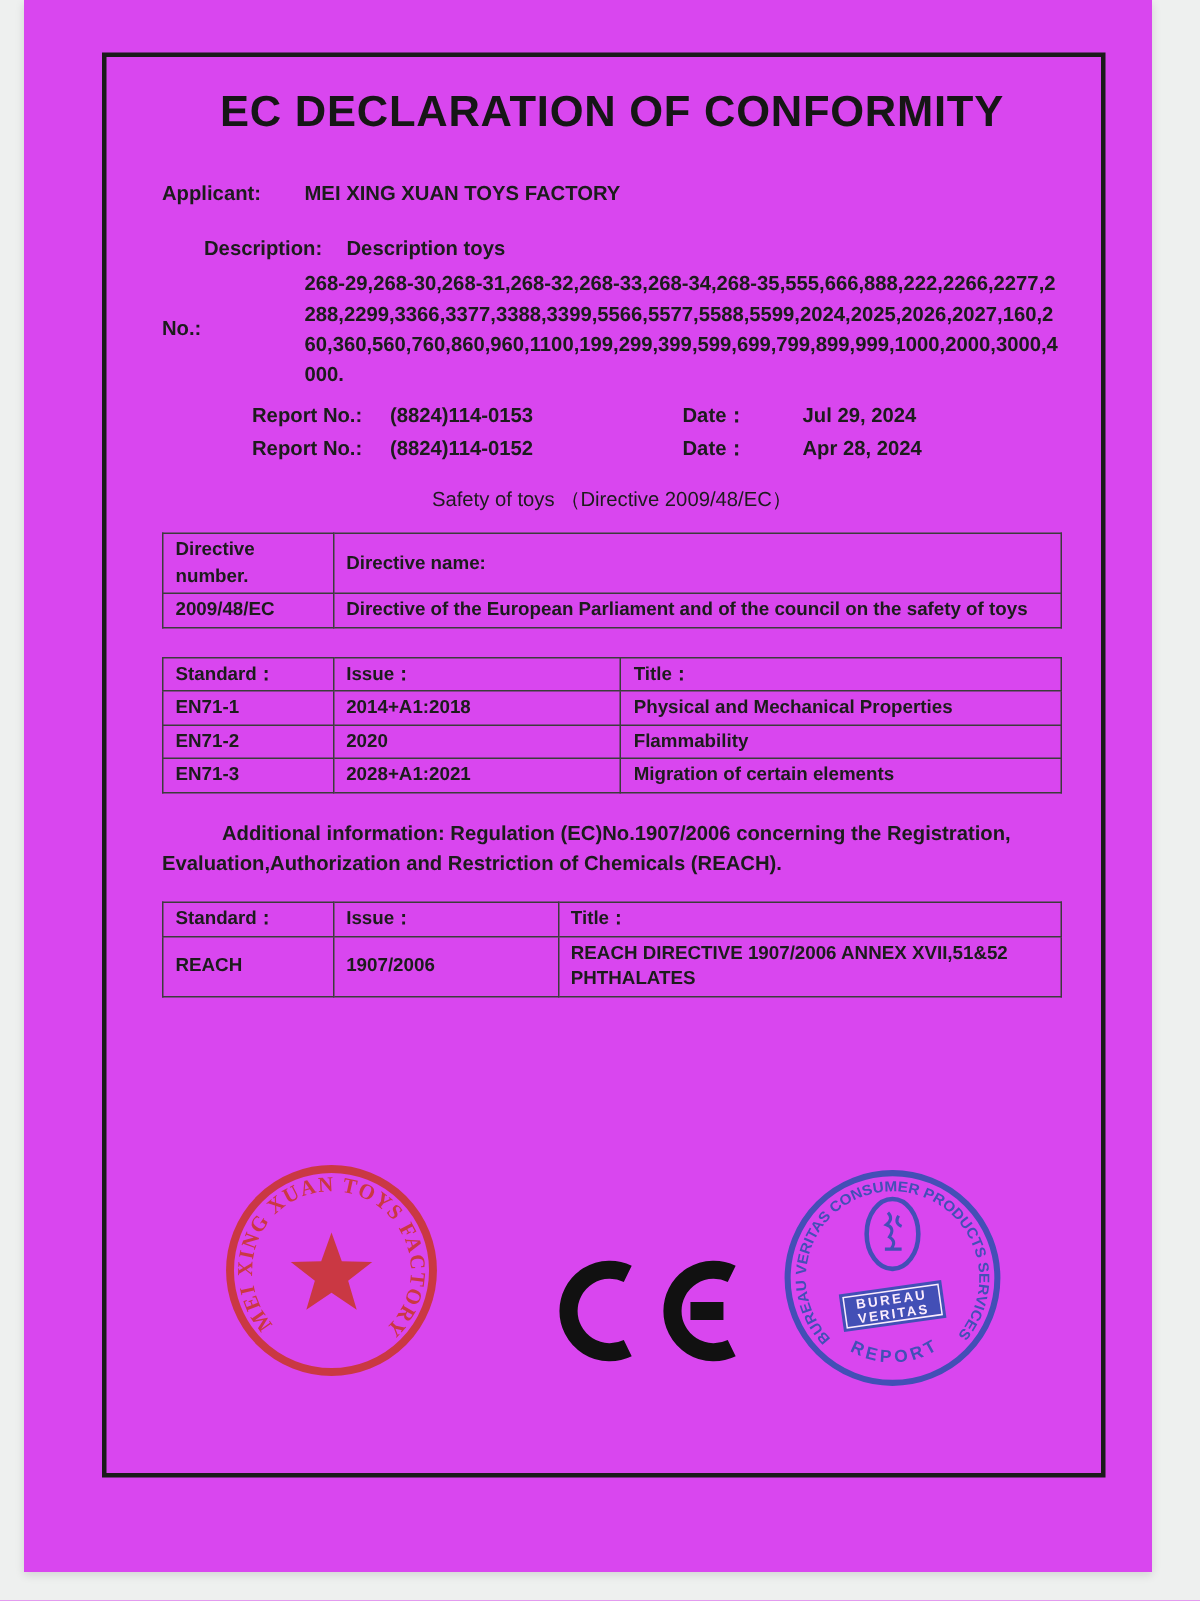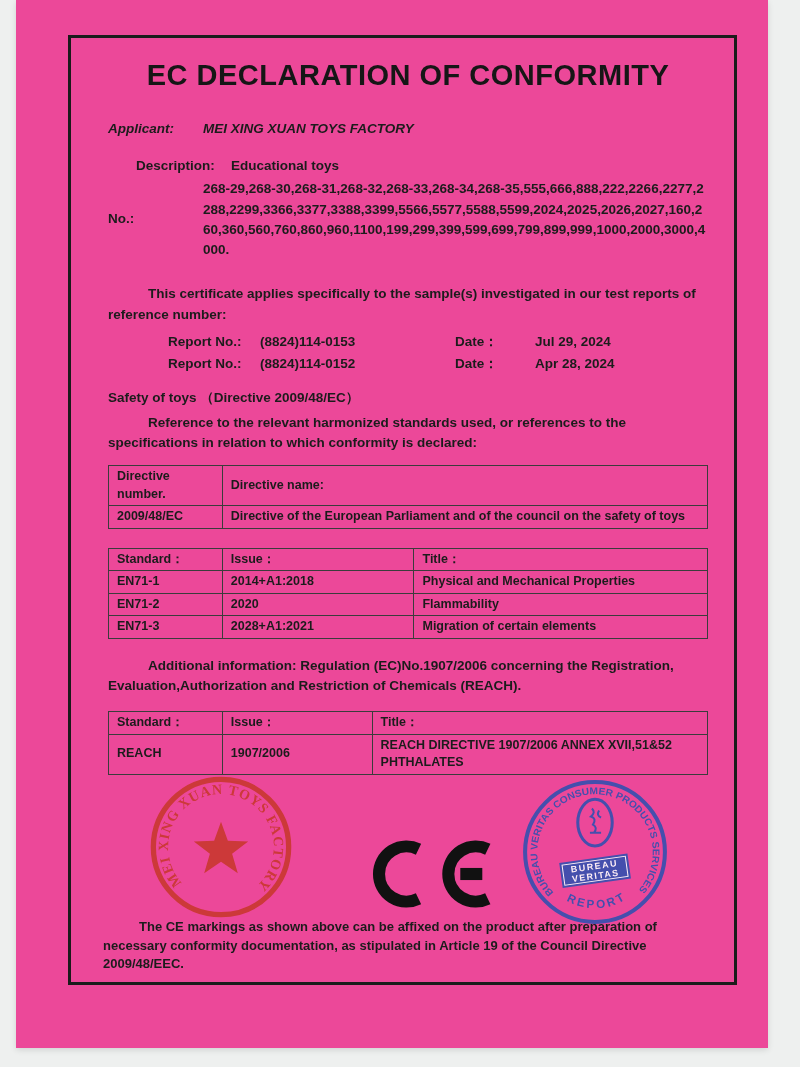--- a/index.html
+++ b/index.html
@@ -7,56 +7,56 @@
   body {
     background:#eef0ef;
     font-family:"Liberation Sans", sans-serif;
     color:#1c1c1c;
     overflow:hidden;
   }
   .canvas { position:relative; width:800px; height:1067px; }
   .page {
     position:absolute; left:16px; top:0;
     width:752px; height:1048px;
-    background:#ec4899;
+    background:#d946ef;
     box-shadow:0 2px 6px rgba(0,0,0,.12);
   }
   .frame {
     position:absolute; left:52px; top:35px;
     width:669px; height:950px;
     border:3px solid #1b1b1b;
     padding:0 26px 0 37px;
   }
   h1.title {
     margin-top:17px;
     text-align:center;
     font-size:29px;
     font-weight:bold;
     letter-spacing:.5px;
     color:#161616;
   }
   .doc { font-size:13.5px; font-weight:bold; line-height:1.4; }
   .fields { margin-top:24px; }
   .frow { display:flex; }
-  .frow.applicant { margin-bottom:19px;font-style:italic; }
+  .frow.applicant { margin-bottom:19px; }
   .frow.address   { margin-bottom:14px; }
   .frow.description { margin-bottom:3px;padding-left:28px; }
   .flabel { width:95px; flex:0 0 95px; }
   .fvalue { flex:1; }
   .frow.no-row { align-items:center; }
   .no-value { word-break:break-all; line-height:1.5; }
   p.indent { text-indent:40px; line-height:1.5; }
   .cert-note { margin-top:24px; }
   .reports {
     margin:8px 0 0 60px;
     display:grid;
     grid-template-columns:92px 195px 80px auto;
     row-gap:3px;
   }
-  .safety { margin-top:15px; font-weight:bold; }
+  .safety { text-align:center; margin-top:15px; font-weight:normal; }
   .ref-note { margin-top:5px; }
   table { width:100%; border-collapse:collapse; font-size:12.5px; font-weight:bold; }
   th,td { border:1px solid #3c3c3c; padding:2px 8px; text-align:left; vertical-align:middle; }
   table.t1 { margin-top:12px; }
   table.t1 .c0 { width:19%; }
   table.t2 { margin-top:19px; }
   table.t2 .c0 { width:19%; } .t2 .c1 { width:32%; }
   table.t2 td, table.t2 th { height:21px; }
   .add-info { margin-top:17px; }
   table.t3 { margin-top:15px; }
@@ -80,44 +80,42 @@
 
       <h1 class="title">EC DECLARATION OF CONFORMITY</h1>
 
       <div class="fields">
         <div class="frow applicant">
           <div class="flabel">Applicant:</div>
           <div class="fvalue">MEI XING XUAN TOYS FACTORY</div>
         </div>
         <div class="frow description">
           <div class="flabel">Description:</div>
-          <div class="fvalue">Educational toys</div>
+          <div class="fvalue">Description toys</div>
         </div>
         <div class="frow no-row">
           <div class="flabel">No.:</div>
           <div class="fvalue no-value">268-29,268-30,268-31,268-32,268-33,268-34,268-35,555,666,888,222,2266,2277,2288,2299,3366,3377,3388,3399,5566,5577,5588,5599,2024,2025,2026,2027,160,260,360,560,760,860,960,1100,199,299,399,599,699,799,899,999,1000,2000,3000,4000.</div>
         </div>
       </div>
 
-      <p class="indent cert-note">This certificate applies specifically to the sample(s) investigated in our test reports of reference number:</p>
 
       <div class="reports">
         <div>Report No.:</div>
         <div>(8824)114-0153</div>
         <div>Date：</div>
         <div>Jul 29, 2024</div>
         <div>Report No.:</div>
         <div>(8824)114-0152</div>
         <div>Date：</div>
         <div>Apr 28, 2024</div>
       </div>
 
       <div class="safety">Safety of toys （Directive 2009/48/EC）</div>
 
-      <p class="indent ref-note">Reference to the relevant harmonized standards used, or references to the specifications in relation to which conformity is declared:</p>
 
       <table class="t1">
         <tbody>
             <tr>
           <th class="c0">Directive number.</th>
           <th>Directive name:</th>
         </tr>
         <tr>
           <td>2009/48/EC</td>
           <td>Directive of the European Parliament and of the council on the safety of toys</td>
@@ -205,17 +203,16 @@
             <g transform="translate(75,93) rotate(-8)">
               <rect x="-34" y="-12" width="68" height="25" fill="#3350b0"></rect>
               <rect x="-31.5" y="-9.5" width="63" height="20" fill="none" stroke="#ffffff" stroke-width="1"></rect>
               <text x="0" y="-1" text-anchor="middle" font-size="8.8" font-weight="bold" fill="#ffffff" letter-spacing="1.6" font-family="Liberation Sans, sans-serif">BUREAU</text>
               <text x="0" y="8.5" text-anchor="middle" font-size="8.8" font-weight="bold" fill="#ffffff" letter-spacing="1.4" font-family="Liberation Sans, sans-serif">VERITAS</text>
             </g>
           </g>
         </svg>
       </div>
 
-      <p class="footer">The CE markings as shown above can be affixed on the product after preparation of necessary conformity documentation, as stipulated in Article 19 of the Council Directive 2009/48/EEC.</p>
 
     </div>
   </div>
 </div>
 
 </body></html>

